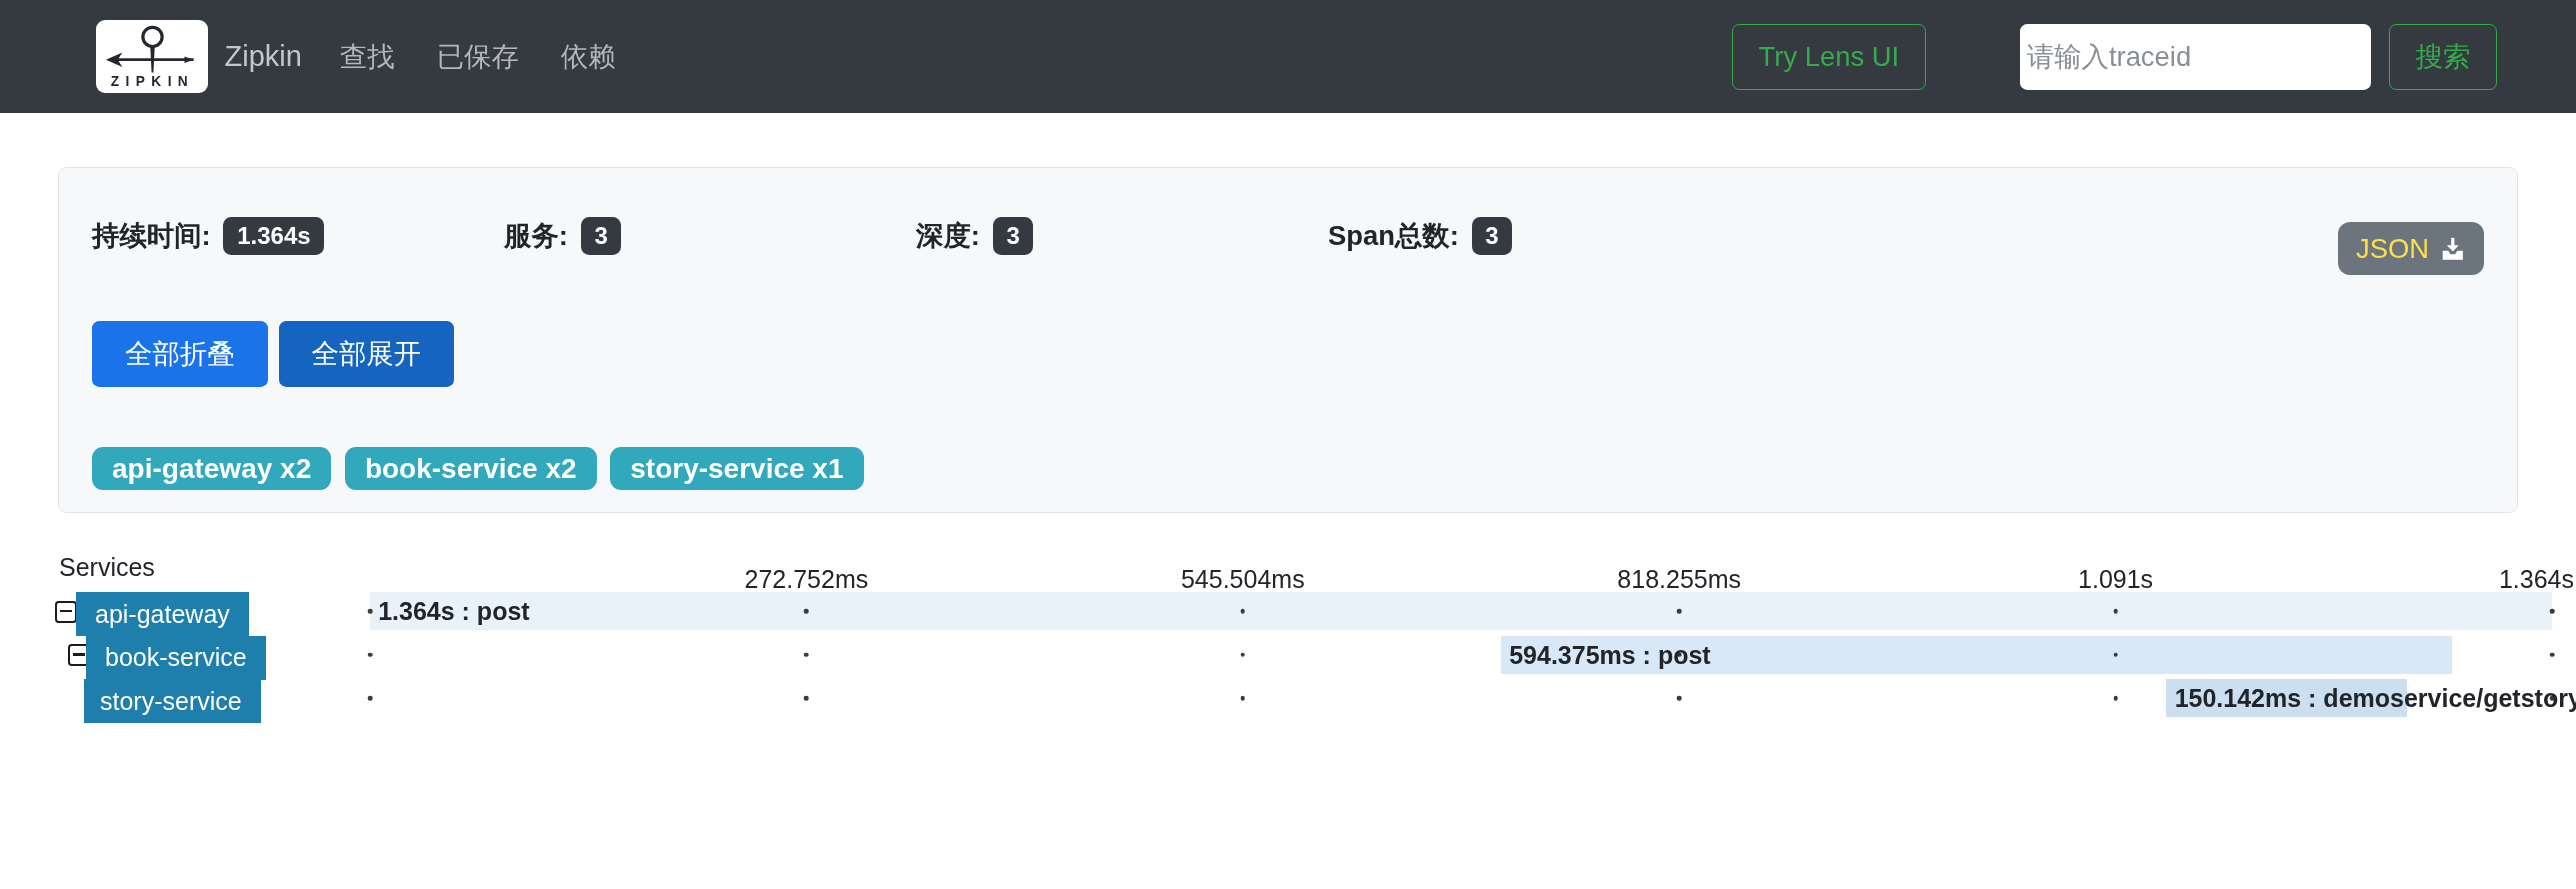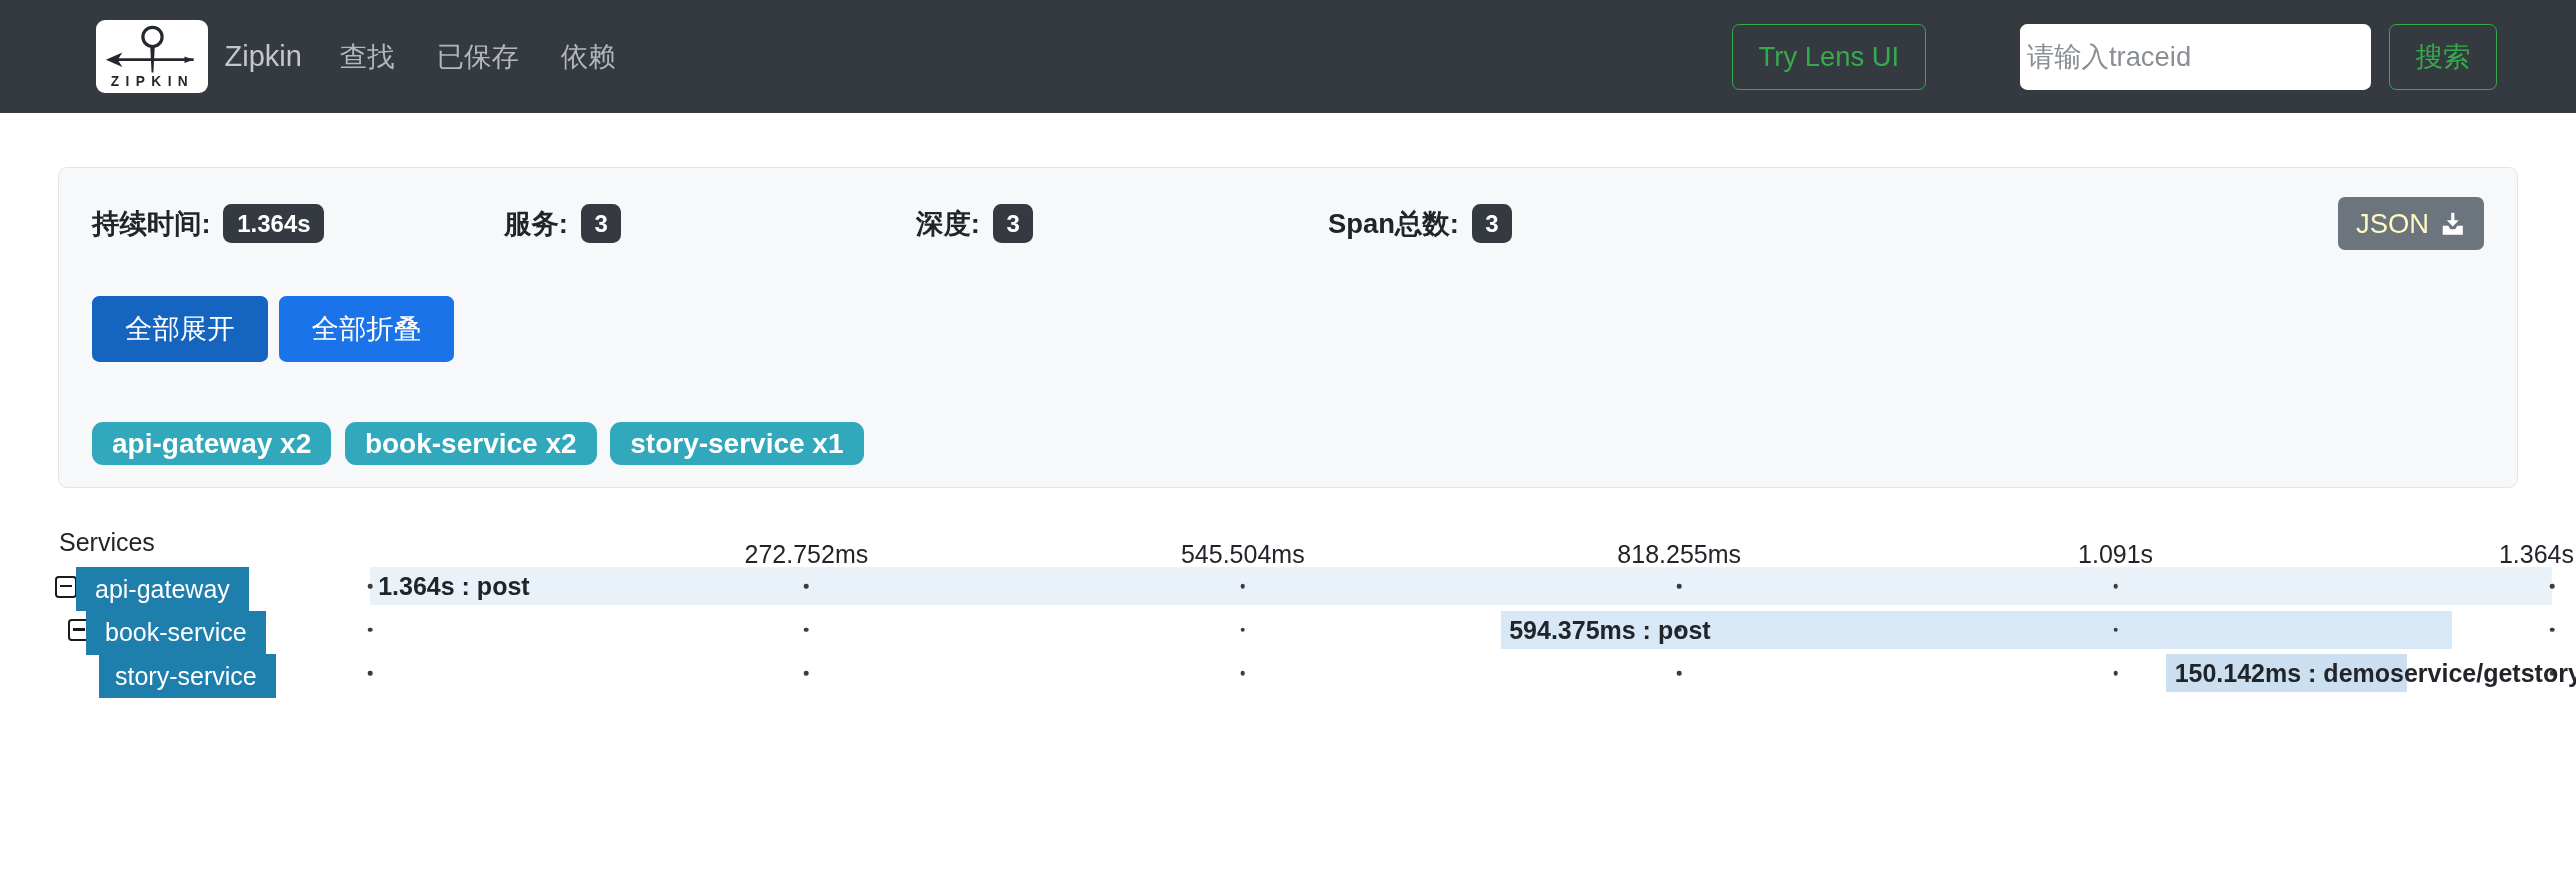--- a/index.html
+++ b/index.html
@@ -30,23 +30,23 @@
   .trace-search::placeholder{color:#8a8f94;}
 
   
   .panel{margin:54px 58px 0 58px; background:var(--panel-bg);
          border:0.9px solid var(--panel-border); border-radius:9.1px; padding:29px 33px 22px 33px;}
   .info-row{display:flex; align-items:center;}
   .info-item{display:flex; align-items:center; width:412px;}
   .info-label{font-size:27.4px; font-weight:bold; margin-right:12.8px;}
   .dark-badge{background:var(--dark-badge); color:#fff; font-size:24px; font-weight:bold;
               border-radius:8.2px; padding:7.3px 13.7px; line-height:1;}
-  .json-btn{margin-left:auto; background:var(--secondary); color:#fef9c3; border:none;
-            border-radius:7px; height:53px; padding:0 18.3px; font-size:27.4px; font-family:inherit;
-            display:flex; align-items:center; gap:11px; cursor:pointer;}
+  .json-btn{margin-left:auto; background:var(--secondary); color:#fde047; border:none;
+            border-radius:12px; height:53px; padding:0 18.3px; font-size:27.4px; font-family:inherit;
+            display:flex; align-items:center; gap:11px; cursor:pointer;margin-top:25px;}
   .actions-row{margin-top:46px; display:flex; gap:11px;}
   .btn-primary{color:#fff; border:none; border-radius:7.3px; height:66px; padding:0 33px;
                font-size:27.4px; font-family:inherit; cursor:pointer;}
   .expand-all{background:var(--primary-dark);}
   .collapse-all{background:var(--primary);}
   .badges-row{margin-top:60px; display:flex; gap:13.7px;}
   .svc-badge{background:var(--teal); color:#fff; font-size:28px; font-weight:bold;
              border-radius:11px; height:43px; display:flex; align-items:center; padding:0 20px;}
 
   
@@ -119,22 +119,22 @@
       <button class="json-btn" id="json-btn">
       <span>JSON</span>
       <svg width="25.6" height="25.6" viewBox="0 0 28 28">
         <path d="M14 2 L14 13" stroke="#fff" stroke-width="3.5"></path>
         <path d="M7.5 10 L14 17 L20.5 10 Z" fill="#fff"></path>
         <path d="M3 16 L9 16 L11.5 20 L16.5 20 L19 16 L25 16 L25 26 L3 26 Z" fill="#fff"></path>
       </svg>
     </button>
   </div>
   <div class="actions-row">
+    <button class="btn-primary collapse-all">全部折叠</button>
     <button class="btn-primary expand-all">全部展开</button>
-    <button class="btn-primary collapse-all">全部折叠</button>
   </div>
   <div class="badges-row" id="service-badges">
       <span class="svc-badge">api-gateway x2</span>
       <span class="svc-badge">book-service x2</span>
       <span class="svc-badge">story-service x1</span>
     </div>
 </section>
 
 <section class="timeline">
   <div class="tl-header">
@@ -170,21 +170,21 @@
           <span class="span-label" style="left: 51.8328%;">594.375ms : post</span>
           <span class="tick-dot" style="left: 0%;"></span>
           <span class="tick-dot" style="left: 20%;"></span>
           <span class="tick-dot" style="left: 40%;"></span>
           <span class="tick-dot" style="left: 60%;"></span>
           <span class="tick-dot" style="left: 80%;"></span>
           <span class="tick-dot" style="left: 100%;"></span>
         </div>
       </div>
       <div class="trace-row">
-        <div class="service-name" style="left: 99px; padding-left: 16px;">story-service</div>
+        <div class="service-name" style="left: 84px; padding-left: 16px;">story-service</div>
         <div class="row-track">
           <div class="span-bar shade-2" style="left: 82.3314%; width: 11.0075%;"></div>
           <span class="span-label" style="left: 82.3314%;">150.142ms : demoservice/getstory</span>
           <span class="tick-dot" style="left: 0%;"></span>
           <span class="tick-dot" style="left: 20%;"></span>
           <span class="tick-dot" style="left: 40%;"></span>
           <span class="tick-dot" style="left: 60%;"></span>
           <span class="tick-dot" style="left: 80%;"></span>
           <span class="tick-dot" style="left: 100%;"></span>
         </div>

